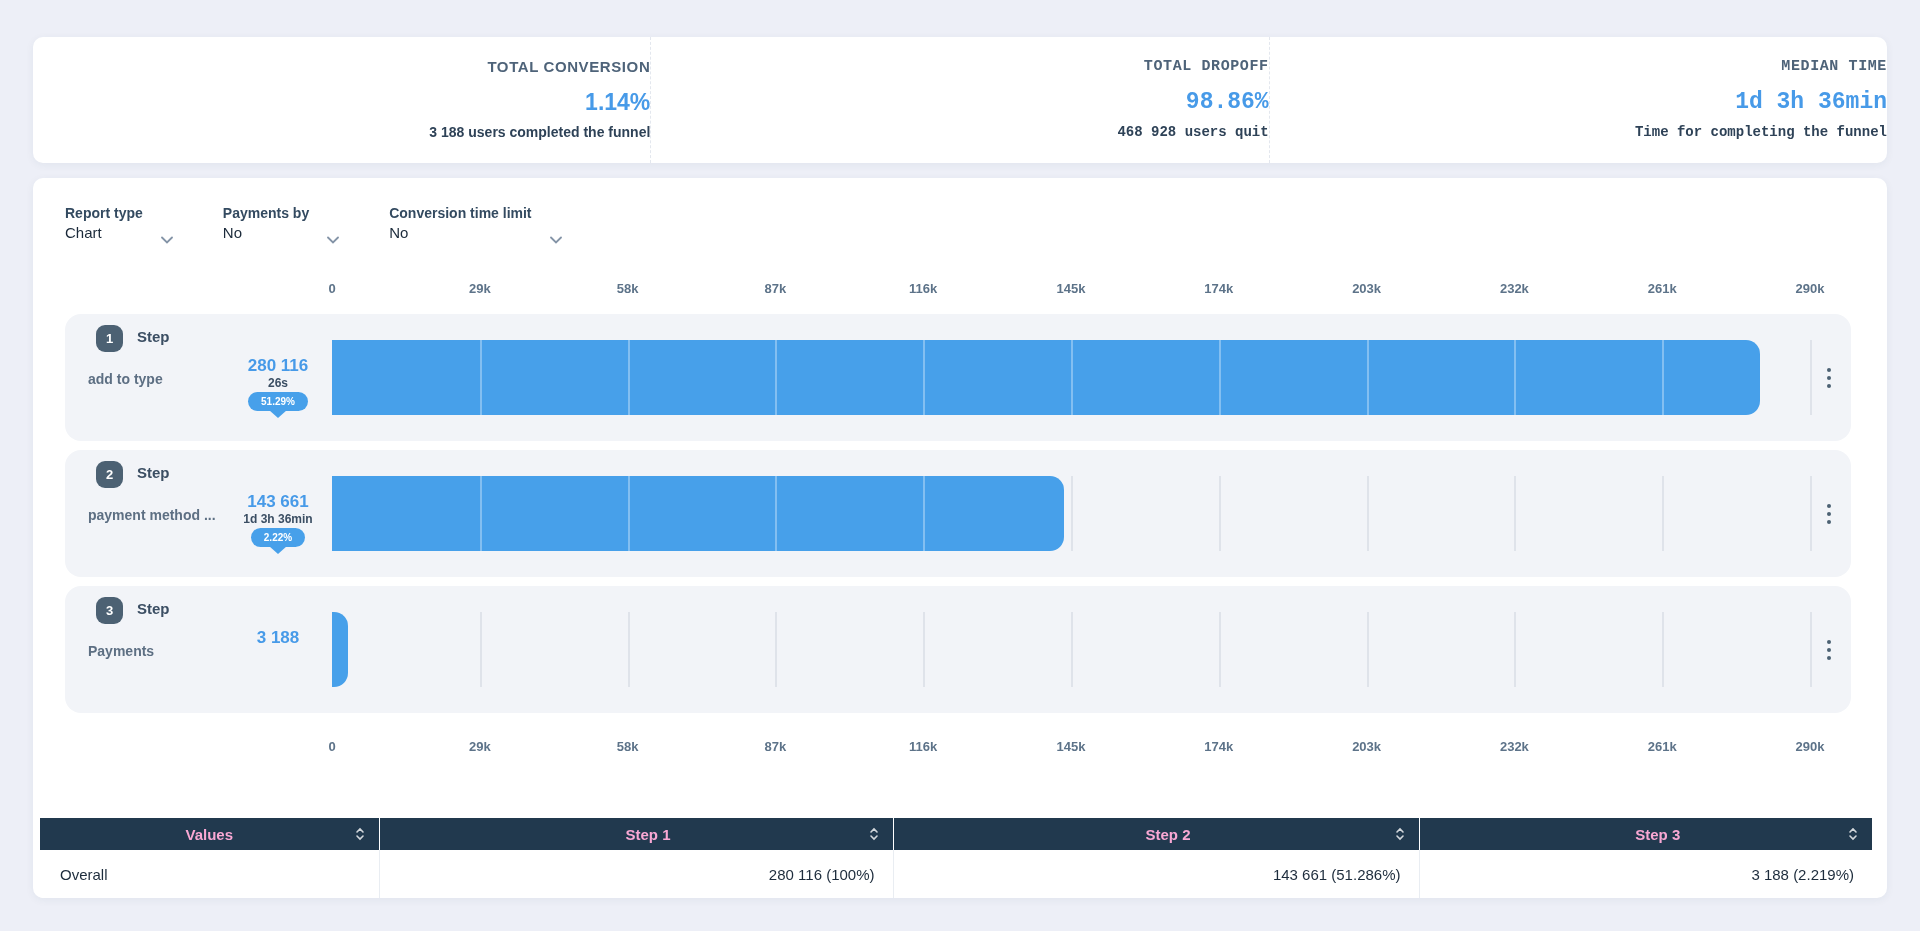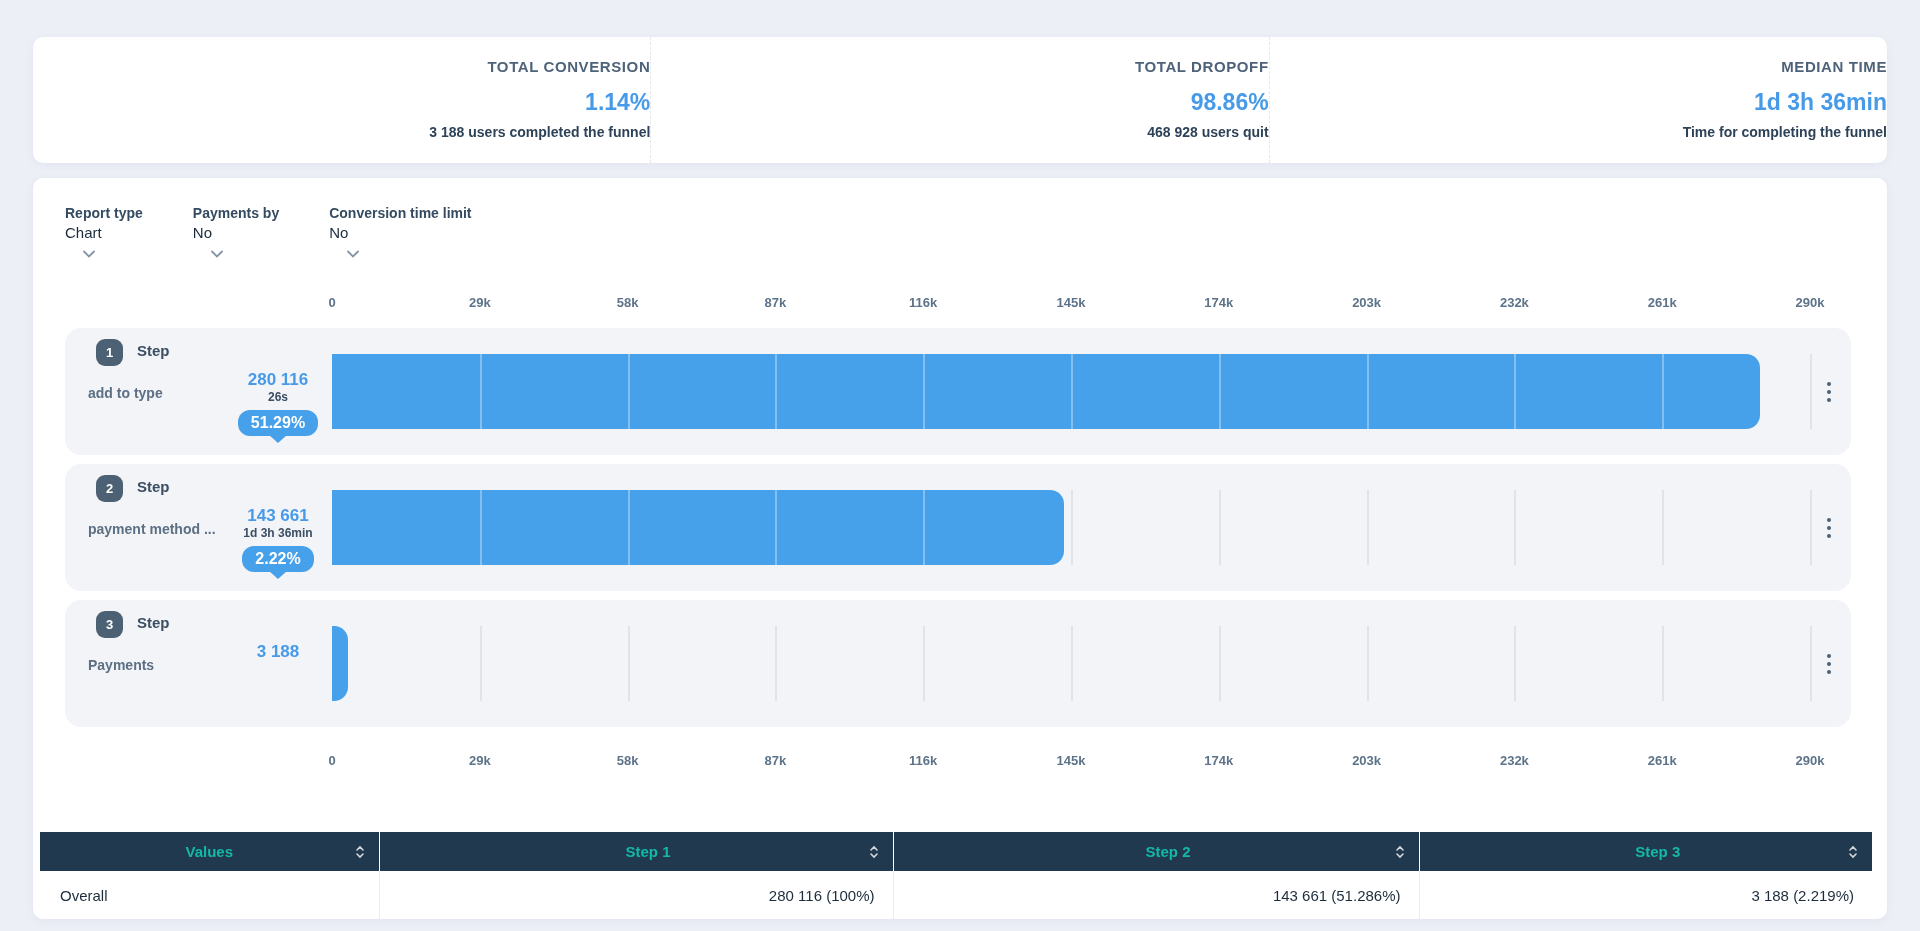--- a/index.html
+++ b/index.html
@@ -9,28 +9,28 @@
     --table-header-bg:#21394e; --divider:#e3e7ee;
   }
   *{box-sizing:border-box}
   html,body{margin:0;padding:0;width:1920px;height:931px;overflow:hidden;
     background:var(--page-bg);
     font-family:"Liberation Sans","DejaVu Sans",sans-serif;color:var(--dark-text);}
   .card{background:var(--card-bg);border-radius:10px;box-shadow:0 2px 8px rgba(40,60,90,.06);}
   
   .stats{margin:37px 33px 0;height:126px;display:flex;}
   .stat{flex:1;text-align:right;padding-top:18px;}
-  .stat + .stat{border-left:1px dashed var(--divider);}
+  .stat + .stat{border-left:1px dashed var(--divider);font-family:Liberation Mono, monospace;}
   .stat-title{font-size:15px;font-weight:700;letter-spacing:.6px;color:var(--slate-text);line-height:24px;}
   .stat-value{font-size:23px;font-weight:700;color:var(--accent-blue);line-height:34px;margin-top:6px;}
   .stat-sub{font-size:14px;font-weight:600;color:var(--dark-text);line-height:22px;margin-top:2px;}
   
   .main{margin:15px 33px 0;overflow:hidden;position:relative;}
   .filters{display:flex;gap:50px;padding:26px 0 26px 32px;}
-  .filter{display:flex;align-items:flex-start;cursor:pointer;flex-direction:column;}
+  .filter{display:flex;align-items:flex-end;cursor:pointer;}
   .filter-text{display:flex;flex-direction:column;}
   .filter-label{font-size:14px;font-weight:700;color:#334a60;line-height:18px;}
   .filter-value{font-size:15px;font-weight:400;color:#1b2a3a;line-height:22px;}
   .filter svg{margin-left:18px;margin-top:6px;}
   
   .funnel{margin-left:32px;width:1786px;position:relative;}
   .axis{position:relative;height:36px;}
   .axis.bottom{height:48px;}
   .axis .tick{position:absolute;top:50%;transform:translate(-50%,-50%);
     font-size:13px;font-weight:700;color:#5d7389;white-space:nowrap;}
@@ -38,37 +38,37 @@
   .frow{position:relative;height:127px;background:var(--row-bg);border-radius:16px;margin-bottom:9px;}
   .badge{position:absolute;left:31px;top:11px;width:27px;height:27px;border-radius:9px;
     background:var(--badge-bg);color:#fff;font-size:13px;font-weight:700;
     display:flex;align-items:center;justify-content:center;}
   .step-word{position:absolute;left:72px;top:14px;font-size:15px;font-weight:700;color:#3b4e63;}
   .step-name{position:absolute;left:23px;top:57px;width:165px;font-size:14px;font-weight:600;
     color:var(--muted-text);white-space:nowrap;overflow:hidden;text-overflow:ellipsis;}
   .vstack{position:absolute;left:143px;top:42px;width:140px;text-align:center;}
   .vnum{font-size:17px;font-weight:800;color:var(--accent-blue);line-height:20px;}
   .vtime{font-size:12px;font-weight:700;color:#3b4e63;line-height:15px;}
-  .vpill{display:inline-block;margin-top:5px;position:relative;background:var(--bar-blue);
-    color:#fff;font-size:16px;font-weight:700;padding:4px 13px;border-radius:12px;}
+  .vpill{display:inline-block;position:relative;background:var(--bar-blue);
+    color:#fff;font-size:10px;font-weight:700;padding:4px 13px;border-radius:12px;}
   .vpill::after{content:'';position:absolute;left:50%;bottom:-7px;transform:translateX(-50%);
     border-left:9px solid transparent;border-right:9px solid transparent;
     border-top:8px solid var(--bar-blue);}
   .gline{position:absolute;top:26px;height:75px;width:2px;background:var(--gridline);z-index:0;}
   .zline{position:absolute;top:26px;height:75px;width:0;border-left:2px dashed #ccd4de;z-index:0;}
   .bar{position:absolute;left:267px;top:26px;height:75px;background:var(--bar-blue);
     border-radius:0 14px 14px 0;overflow:hidden;z-index:1;cursor:pointer;}
   .bar .btick{position:absolute;top:0;bottom:0;width:2px;background:rgba(255,255,255,.33);}
   .kebab{position:absolute;right:8px;top:50%;transform:translateY(-50%);width:28px;height:44px;
     display:flex;flex-direction:column;align-items:center;justify-content:center;gap:4px;cursor:pointer;}
   .kebab i{width:4px;height:4px;border-radius:50%;background:var(--badge-bg);}
   
   .tbl{margin:48px 0 0 7px;width:1832px;border-collapse:collapse;table-layout:fixed;}
-  .tbl thead th{background:var(--table-header-bg);color:#14b8a6;font-size:15px;font-weight:600;
-    height:39px;position:relative;text-align:center;cursor:pointer;}
+  .tbl thead th{background:var(--table-header-bg);color:#f9a8d4;font-size:15px;font-weight:600;
+    height:32px;position:relative;text-align:center;cursor:pointer;}
   .tbl thead th + th{border-left:1px solid rgba(255,255,255,.18);padding-left:25px;}
   .tbl thead th svg{position:absolute;right:14px;top:50%;transform:translateY(-50%);}
   .tbl tbody td{background:#fff;height:48px;font-size:15px;color:#1d2c3c;padding:0 18px;}
   .tbl tbody td + td{border-left:1px solid #e9edf2;text-align:right;}
   .tbl tbody td:first-child{text-align:left;padding-left:20px;}
 </style>
 </head>
 <body>
 
 <div class="card stats">

